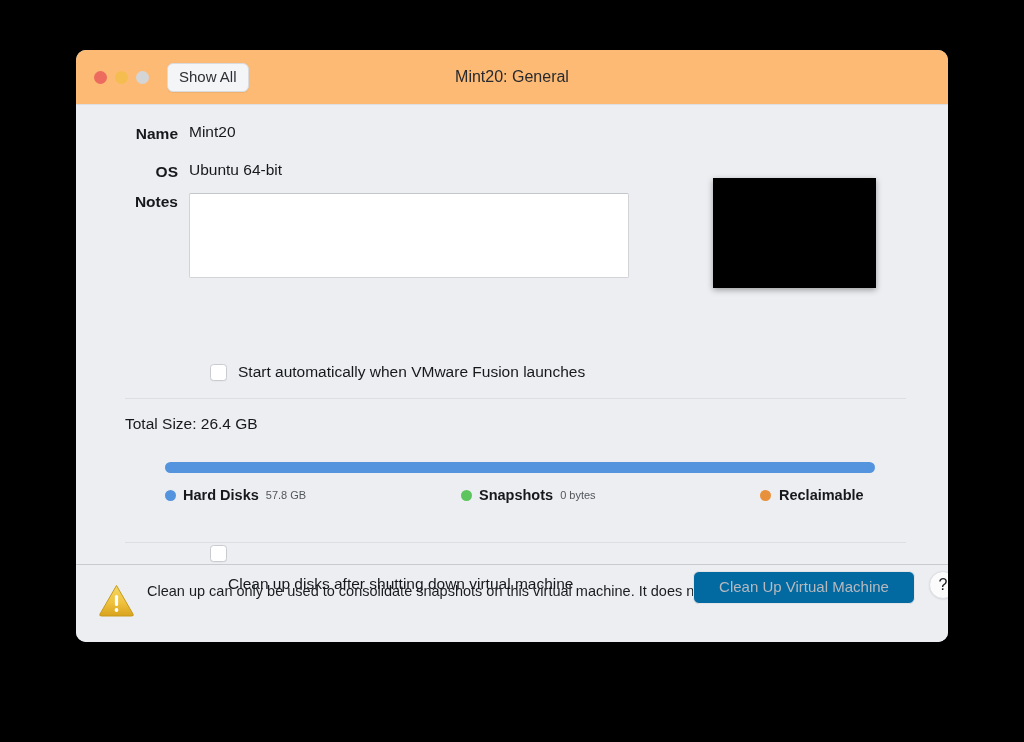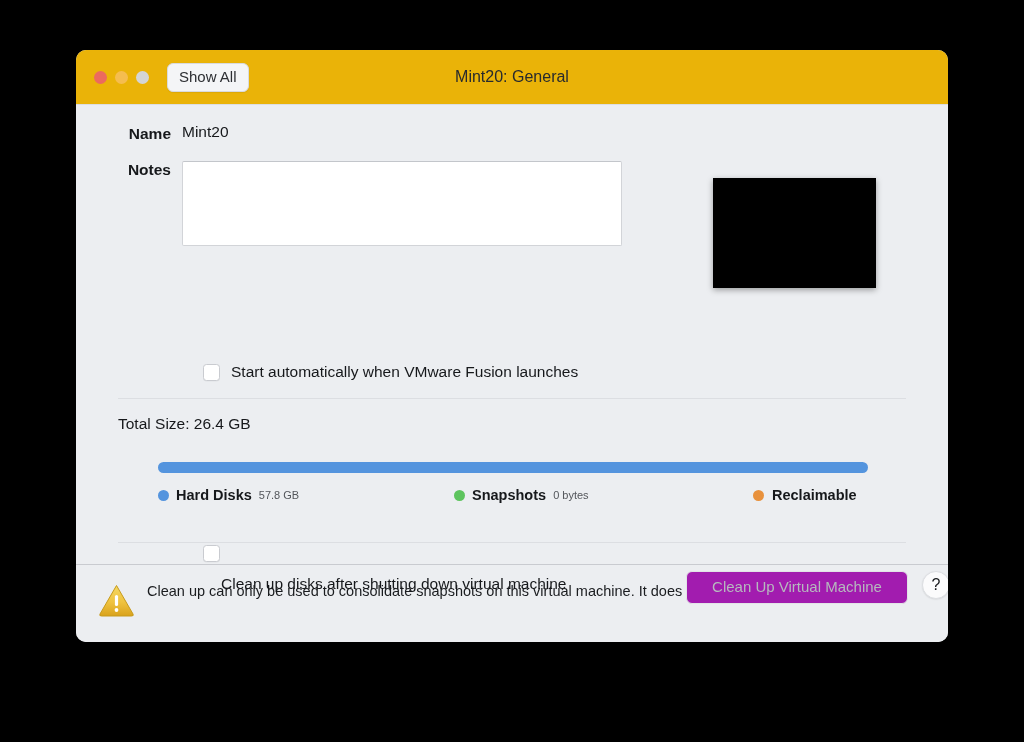--- a/index.html
+++ b/index.html
@@ -35,21 +35,21 @@
     overflow: hidden;
     display: flex;
     flex-direction: column;
   }
 
   
   .titlebar {
     position: relative;
     height: 55px;
     min-height: 55px;
-    background: #eab308;
+    background: #fdba74;
     border-bottom: 1px solid #DCDEE2;
     display: flex;
     align-items: center;
     padding: 8px 14px;
     box-sizing: border-box;
   }
   .traffic {
     display: flex;
     align-items: center;
     gap: 8px;
@@ -102,20 +102,21 @@
     box-shadow: 0 0.5px 1px rgba(0,0,0,0.06);
     cursor: default;
     white-space: nowrap;
   }
 
   
   .content {
     flex: 1;
     position: relative;
     background: #ECEEF1;
+    margin-left: 7px;
   }
 
   
   .form {
     position: absolute;
     left: 0;
     top: 18px;
     width: 100%;
   }
   .row {
@@ -271,21 +272,21 @@
     color: #16181B;
   }
   .cleanup-btn {
     position: absolute;
     left: 610px;
     top: 466px;
     width: 222px;
     font-size: 15px;
     text-align: center;
     color: #B6B9BE;
-    background: #a21caf;
+    background: #0369a1;
     border: 1px solid #E2E4E7;
     border-radius: 6px;
     padding: 6px 0 7px;
     line-height: 1.2;
     box-sizing: border-box;
     cursor: default;
   }
   .help-btn {
     position: absolute;
     left: 846px;
@@ -346,20 +347,24 @@
       <div class="show-all-btn">Show All</div>
       <div class="win-title">Mint20: General</div>
     </div>
 
     <div class="content">
 
       <div class="form">
         <div class="row row-name">
           <div class="row-label">Name</div>
           <div class="row-value">Mint20</div>
+        </div>
+        <div class="row row-os">
+          <div class="row-label">OS</div>
+          <div class="row-value">Ubuntu 64-bit</div>
         </div>
         <div class="row row-notes">
           <div class="row-label">Notes</div>
           <div class="notes-box" title=""></div>
         </div>
       </div>
 
       <div class="thumbnail"></div>
 
       <div class="autostart">

